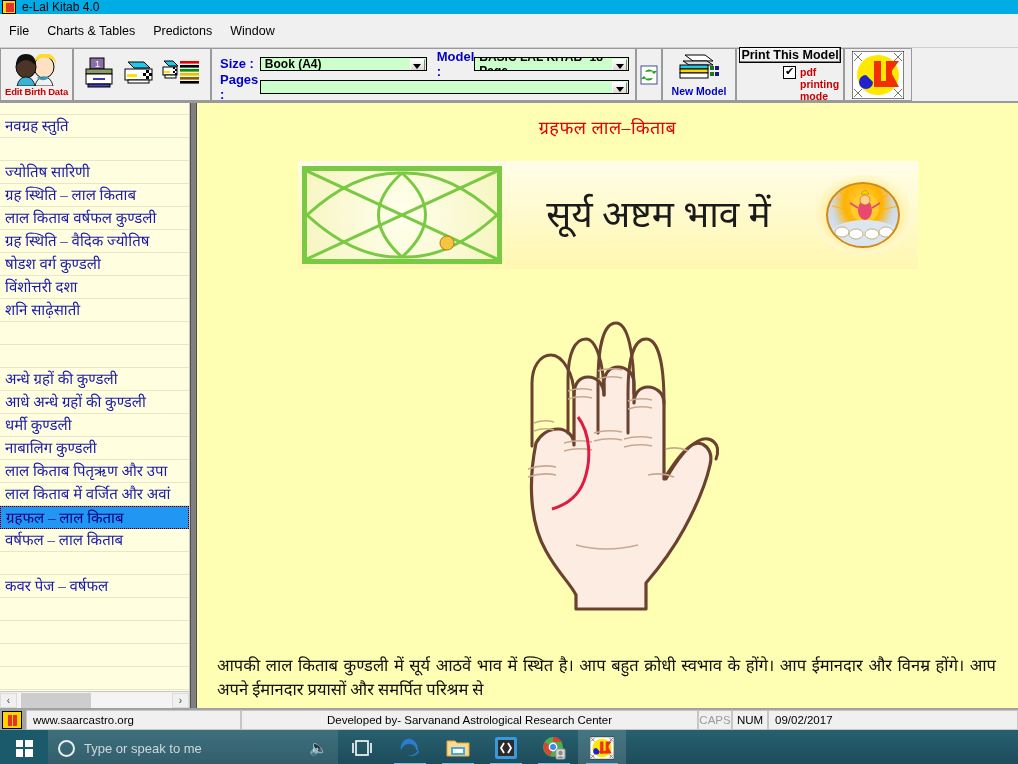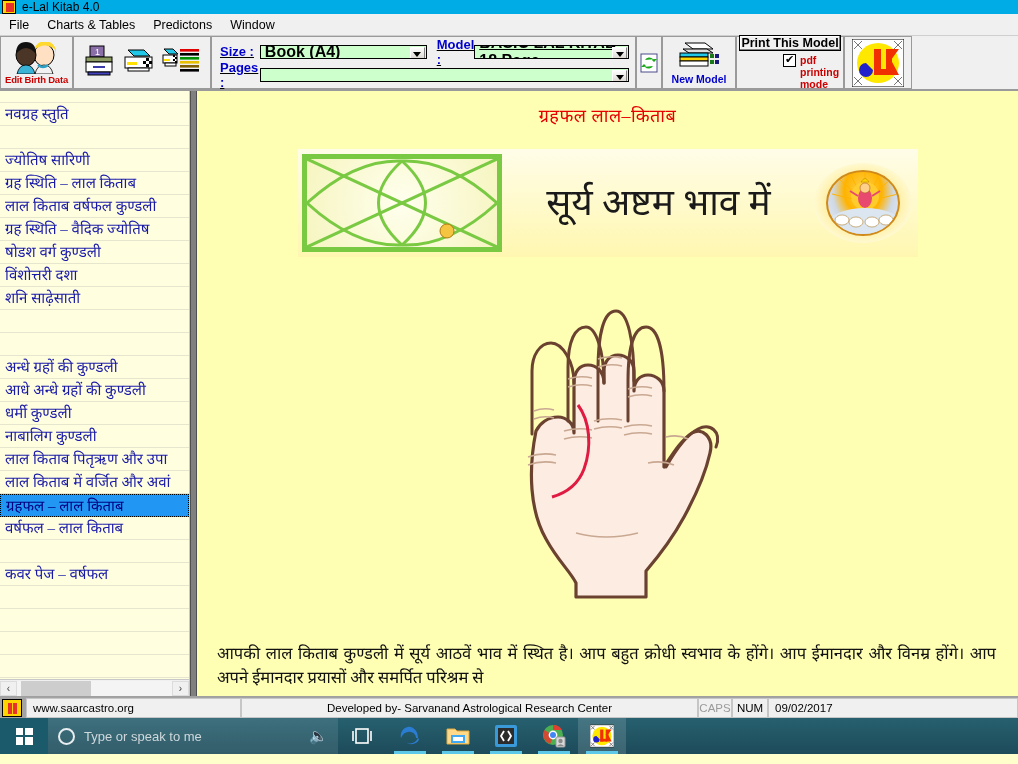--- a/index.html
+++ b/index.html
@@ -38,21 +38,21 @@
     width:4px;height:9px;background:#e8312a;
   }
   #titlebar .ttl {
     font-size: 12px;
     color: #000;
     font-family: "Liberation Sans", sans-serif;
   }
 
   
   #menubar {
-    height: 22px;
+    height: 34px;
     background: #f0f0f0;
     display: flex;
     align-items: center;
     font-size: 12.5px;
     color: #000;
     border-bottom: 1px solid #cfcfcf;
   }
   #menubar .mi {
     padding: 2px 9px;
     cursor: default;
@@ -92,37 +92,36 @@
     width: 138px;
     justify-content: space-around;
     padding: 0 6px;
   }
 
   .grp-size {
     flex: none;
     width: 425px;
     padding: 3px 6px 3px 8px;
     display: block;
-    text-decoration: underline;
   }
   .row-size, .row-pages {
     display: flex; align-items: center; height: 23px;
   }
   .lbl-blue {
     color: #0000cc; font-weight: bold; font-size: 13px;
     width: 56px; text-align: left;
   }
   .lbl-blue.m { width: 60px; padding-left: 10px; }
   .combo {
     background: #ccffcc;
     border: 1px solid #000;
     height: 14px;
     display: flex; align-items: center;
     position: relative;
-    font-size: 16px; font-weight: bold;
+    font-size: 12px; font-weight: bold;
     padding-left: 4px;
     color: #000;
     overflow: hidden;
   }
   .combo .arrow {
     position: absolute; right: 1px; top: 1px;
     width: 15px; height: 15px;
     background: linear-gradient(#fdfdfd,#d4d0c8);
     border: 1px solid #808080;
     border-top-color:#fff; border-left-color:#fff;

